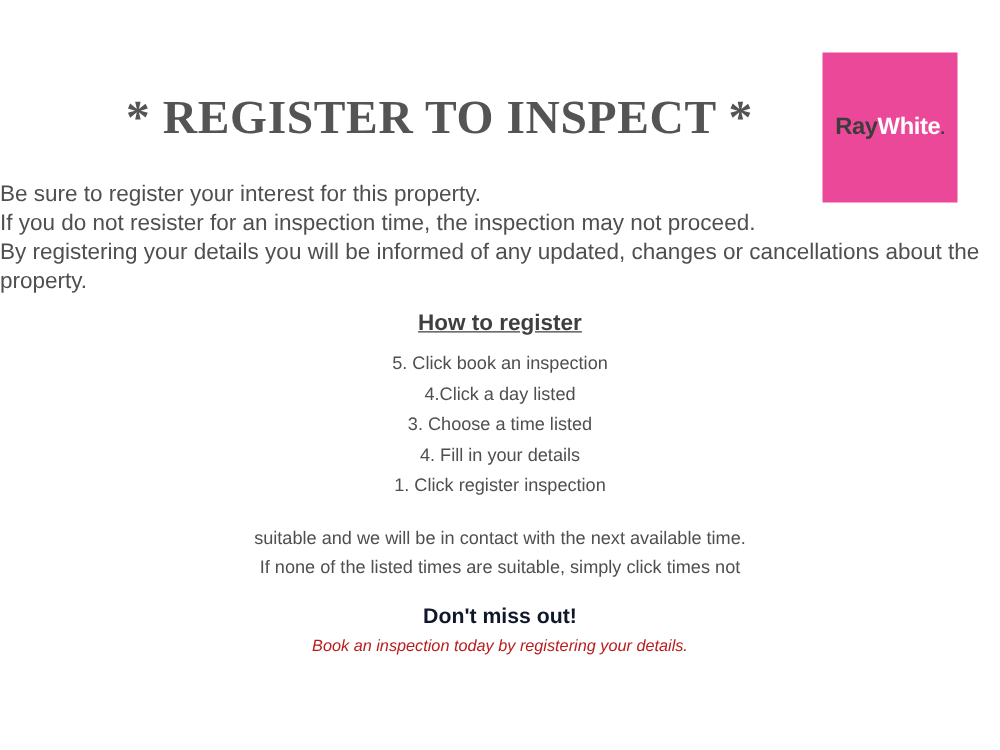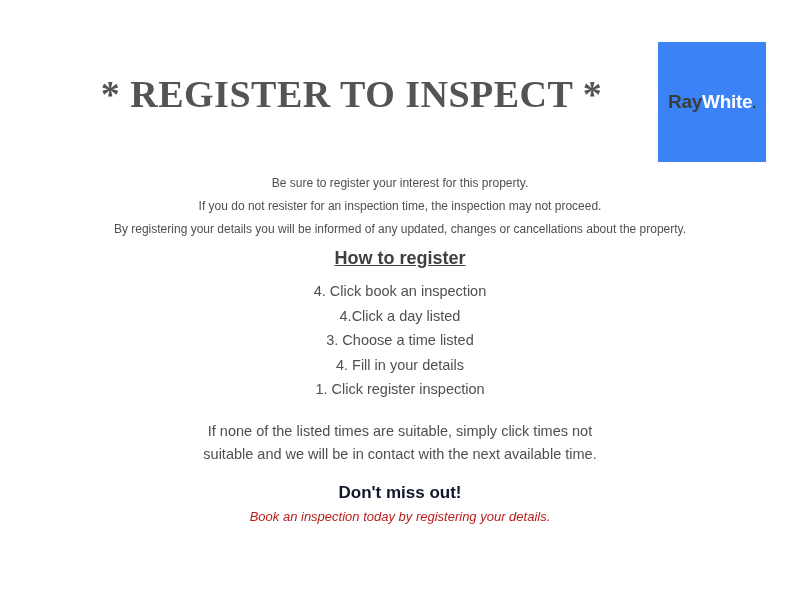--- a/index.html
+++ b/index.html
@@ -19,21 +19,21 @@
     width: 800px;
     height: 600px;
     background: #ffffff;
   }
   .logo {
     position: absolute;
     top: 42px;
     right: 34px;
     width: 108px;
     height: 120px;
-    background: #3b82f6;
+    background: #ec4899;
     display: flex;
     align-items: center;
     justify-content: center;
   }
   .logo-text {
     font-family: "Liberation Sans", sans-serif;
     font-weight: bold;
     font-size: 19px;
     color: #3c3c3b;
     letter-spacing: -0.3px;
@@ -54,25 +54,24 @@
     text-align: center;
     font-family: "Liberation Serif", serif;
     font-weight: bold;
     font-size: 38px;
     letter-spacing: 0.5px;
     color: #545454;
     padding-left: 29px;
   }
   .intro {
     position: absolute;
-    top: 172px;
+    top: 144px;
     left: 0;
     width: 800px;
-    text-align: center;
-    font-size: 12px;
+    font-size: 18px;
     line-height: 23px;
     color: #4f4f4f;
   }
   .intro div {
     margin: 0;
   }
   .howto {
     position: absolute;
     top: 248px;
     left: 0;
@@ -132,30 +131,30 @@
   <div class="title">* REGISTER TO INSPECT *</div>
 
   <div class="intro">
     <div>Be sure to register your interest for this property.</div>
     <div>If you do not resister for an inspection time, the inspection may not proceed.</div>
     <div>By registering your details you will be informed of any updated, changes or cancellations about the property.</div>
   </div>
 
   <div class="howto">
     <div class="howto-heading">How to register</div>
-    <div class="howto-step">4. Click book an inspection</div>
+    <div class="howto-step">5. Click book an inspection</div>
     <div class="howto-step">4.Click a day listed</div>
     <div class="howto-step">3. Choose a time listed</div>
     <div class="howto-step">4. Fill in your details</div>
     <div class="howto-step">1. Click register inspection</div>
   </div>
 
   <div class="note">
+    <div>suitable and we will be in contact with the next available time.</div>
     <div>If none of the listed times are suitable, simply click times not</div>
-    <div>suitable and we will be in contact with the next available time.</div>
   </div>
 
   <div class="closing">
     <div class="closing-heading">Don't miss out!</div>
     <div class="closing-sub">Book an inspection today by registering your details.</div>
   </div>
 
 </div>
 
 </body></html>

